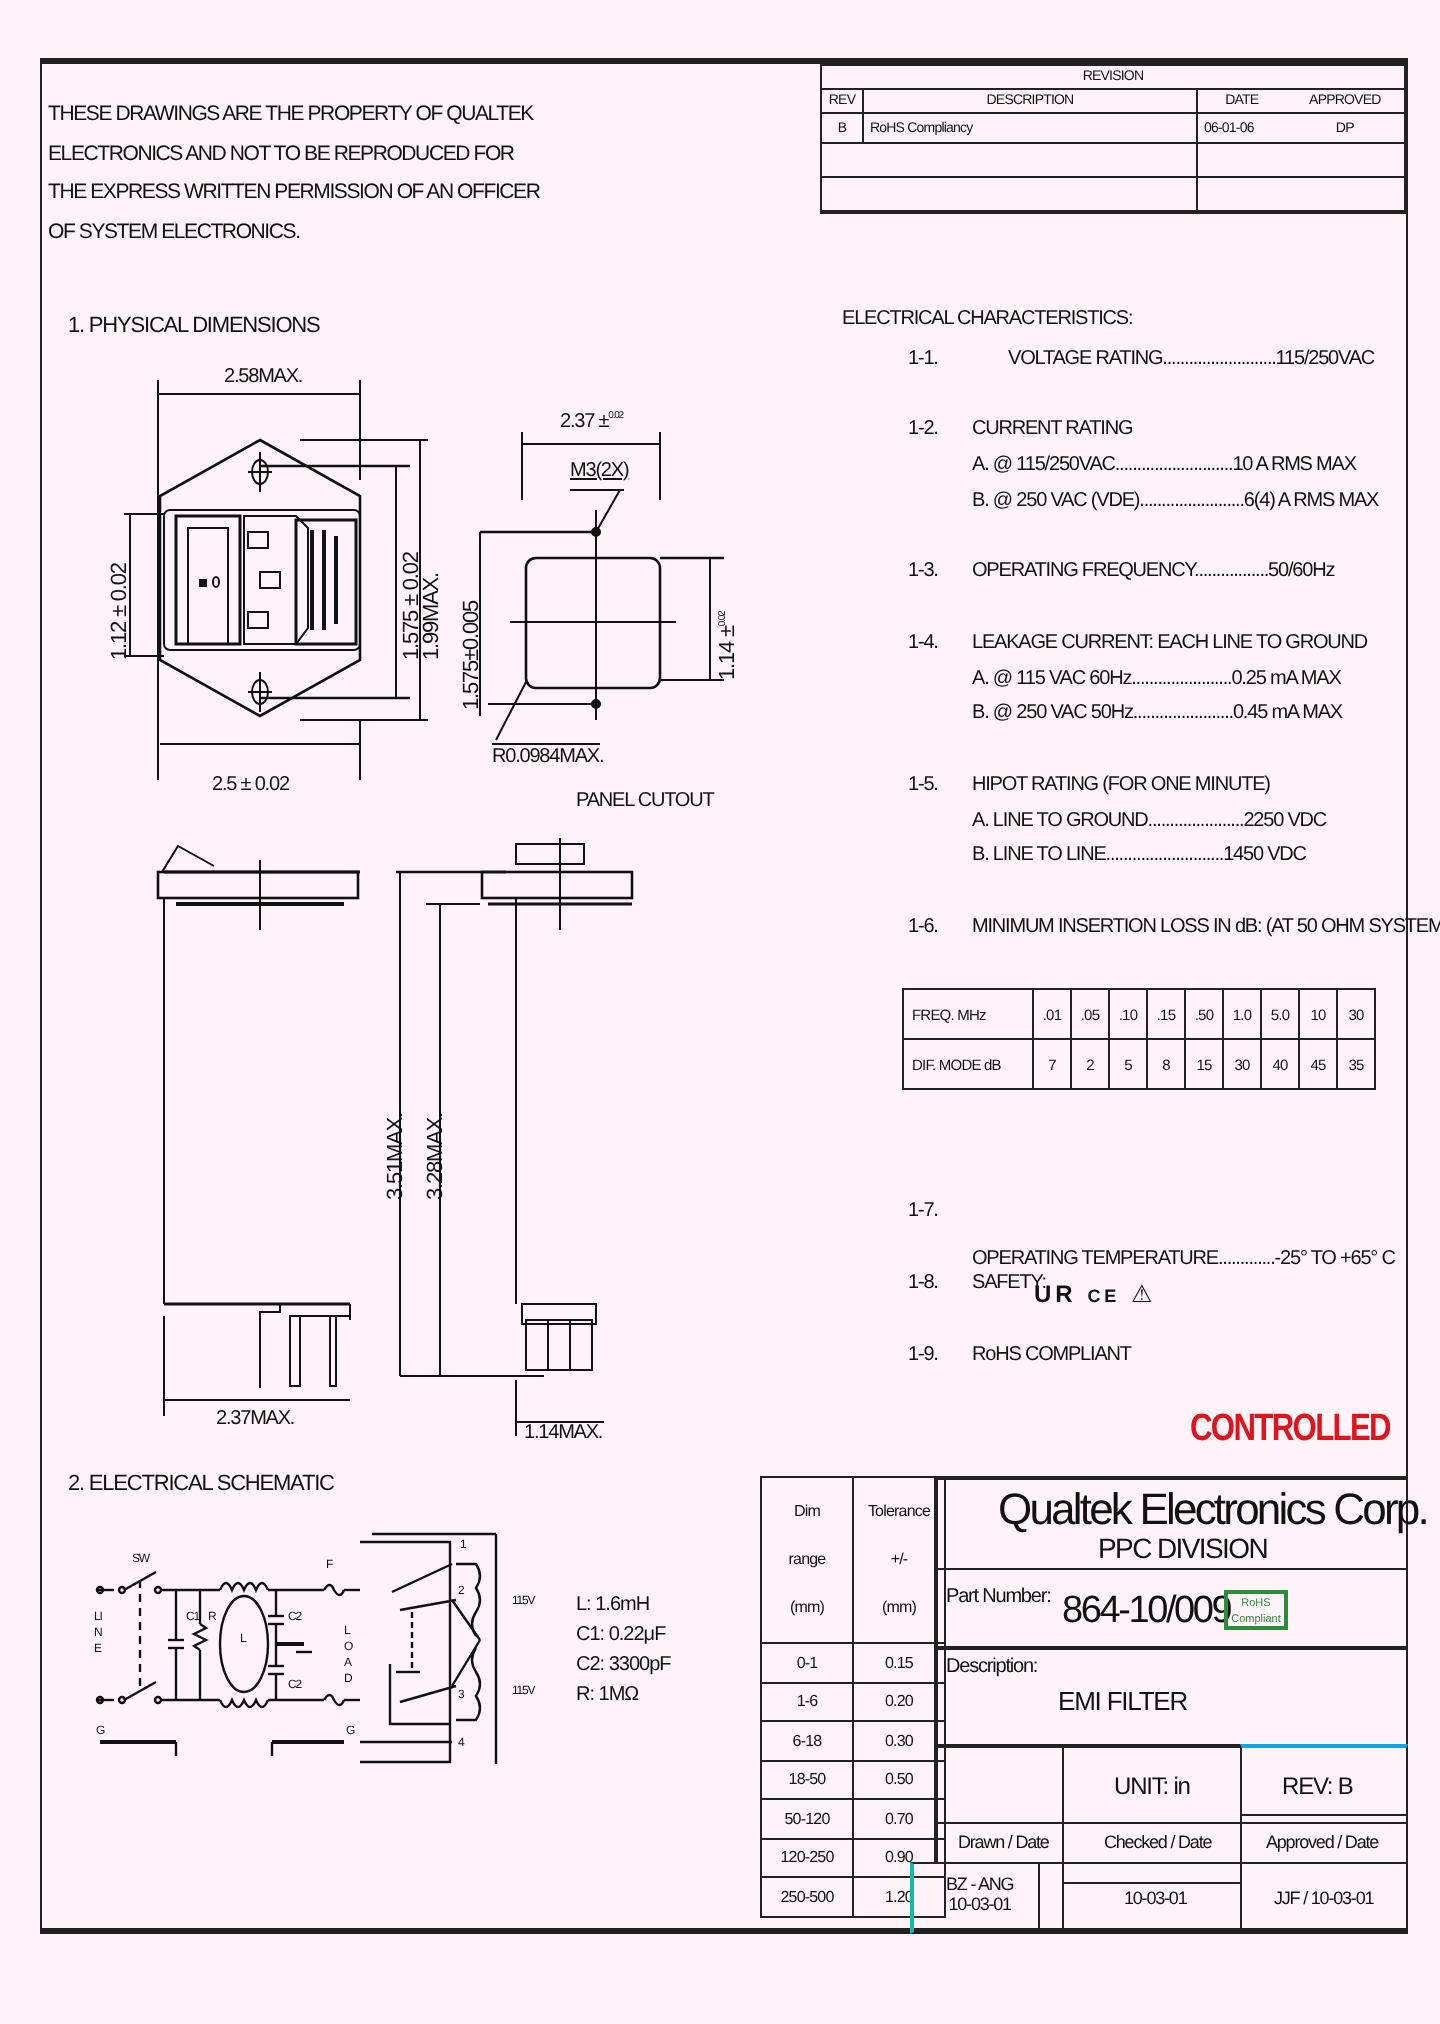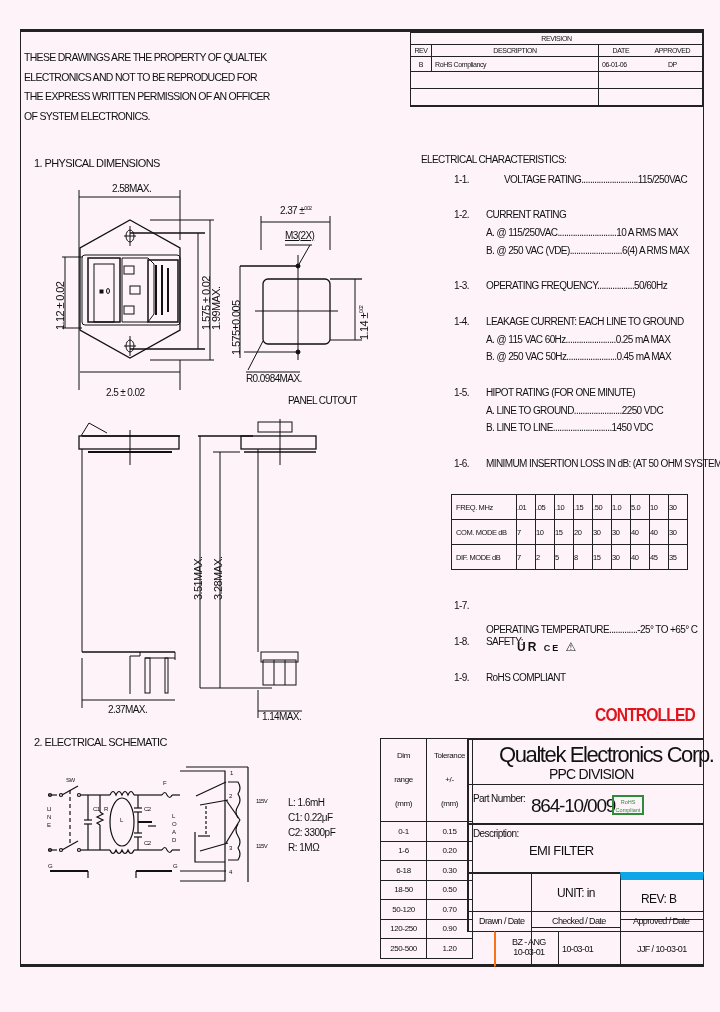--- a/index.html
+++ b/index.html
@@ -8,21 +8,21 @@
   .abs { position:absolute;margin-top:10px; }
   .frame { position:absolute; left:20px; top:29px; width:684px; height:938px; border-left:1px solid #222; border-right:1px solid #222; border-top:3px solid #222; border-bottom:3px solid #222; box-sizing:border-box; }
   .txt { position:absolute; font-size:10px; white-space:nowrap; letter-spacing:-0.6px; transform-origin:left top; }
   .notice div { font-size:10.5px; line-height:19.5px; letter-spacing:-0.7px; }
   table { border-collapse:collapse; }
   .rev { position:absolute; left:410px; top:32px; width:293px; font-size:7px; letter-spacing:-0.4px; }
   .rev td { border:1px solid #222; height:14px; padding:0 3px; }
   .rev .head td { text-align:center; height:11px; }
   .rev { border-bottom:2px solid #222; }
   .ins { position:absolute; left:451px; top:494px; font-size:7.5px; letter-spacing:-0.4px; }
-  .ins td { border:1px solid #222; height:24px; text-align:left; width:18px; padding:0; }
+  .ins td { border:1px solid #222; height:24px; text-align:center; width:18px; padding:0; }
   .ins td.lbl { width:60px; text-align:left; padding-left:4px; }
   .ec .row { position:absolute; font-size:10px; letter-spacing:-0.6px; white-space:nowrap; }
   .tol { position:absolute; left:380px; top:738px; font-size:8px; letter-spacing:-0.4px; }
   .tol td { border:1px solid #222; text-align:center; width:45px; height:18.5px; padding:0; }
   .tol .hdr td { height:82px; line-height:24px; }
   .tbox { position:absolute; border:1px solid #222; box-sizing:border-box; }
   .controlled { position:absolute; left:595px; top:704px; color:#e0141c; font-weight:bold; font-size:19px; letter-spacing:-1px; font-family:"Liberation Sans", sans-serif; transform:scaleX(0.82); transform-origin:left top; }
   .rohs { position:absolute; left:612px; top:795px; width:32px; height:20px; border:2px solid #2e8b3a; color:#2e8b3a; font-size:5.5px; text-align:center; line-height:8px; padding-top:1px; box-sizing:border-box; }
   svg { position:absolute; overflow:visible; }
 </style>
@@ -277,32 +277,20 @@
     <td>.05</td>
     <td>.10</td>
     <td>.15</td>
     <td>.50</td>
     <td>1.0</td>
     <td>5.0</td>
     <td>10</td>
     <td>30</td>
   </tr>
   <tr>
-    <td class="lbl">COM. MODE dB</td>
-    <td>7</td>
-    <td>10</td>
-    <td>15</td>
-    <td>20</td>
-    <td>30</td>
-    <td>30</td>
-    <td>40</td>
-    <td>40</td>
-    <td>30</td>
-  </tr>
-  <tr>
     <td class="lbl">DIF. MODE dB</td>
     <td>7</td>
     <td>2</td>
     <td>5</td>
     <td>8</td>
     <td>15</td>
     <td>30</td>
     <td>40</td>
     <td>45</td>
     <td>35</td>
@@ -384,33 +372,33 @@
 </div>
 <div class="rohs"><span>RoHS</span><br><span>Compliant</span></div>
 <div class="tbox" style="left:467px;top:823px;width:237px;height:50px;border-top:2px solid #222;border-left:2px solid #222;">
   <div class="txt" style="left:4px;top:3px;">Description:</div>
   <div class="txt" style="left:60px;top:18px;font-size:13px;">EMI FILTER</div>
 </div>
 <div class="tbox" style="left:467px;top:872px;width:65px;height:40px;border-top:2px solid #222;border-left:2px solid #222;"></div>
 <div class="tbox" style="left:531px;top:872px;width:90px;height:40px;border-top:2px solid #222;">
   <div class="txt" style="left:25px;top:12px;font-size:12px;">UNIT: in</div>
 </div>
-<div class="tbox" style="left:620px;top:872px;width:84px;height:48px;border-top:8px solid #0ea5e9;">
+<div class="tbox" style="left:620px;top:872px;width:84px;height:36px;border-top:2px solid #0ea5e9;">
   <div class="txt" style="left:20px;top:12px;font-size:12px;">REV:  B</div>
 </div>
 <div class="tbox" style="left:467px;top:911px;width:65px;height:21px;border-left:2px solid #222;">
   <div class="txt" style="left:10px;top:4px;font-size:9px;">Drawn / Date</div>
 </div>
-<div class="tbox" style="left:531px;top:911px;width:90px;height:17px;">
+<div class="tbox" style="left:531px;top:911px;width:90px;height:31px;">
   <div class="txt" style="left:20px;top:4px;font-size:9px;">Checked / Date</div>
 </div>
 <div class="tbox" style="left:620px;top:911px;width:84px;height:21px;">
   <div class="txt" style="left:12px;top:4px;font-size:9px;">Approved / Date</div>
 </div>
-<div class="tbox" style="left:494px;top:931px;width:65px;height:36px;border-left:2px solid #f97316;">
+<div class="tbox" style="left:455px;top:931px;width:65px;height:36px;border-left:2px solid #14b8a6;">
   <div class="txt" style="left:16px;top:5px;font-size:9px;line-height:10px;text-align:center;"><span>BZ - ANG</span><br><span>10-03-01</span></div>
 </div>
 <div class="tbox" style="left:531px;top:931px;width:90px;height:36px;">
   <div class="txt" style="left:30px;top:12px;font-size:9px;">10-03-01</div>
 </div>
 <div class="tbox" style="left:620px;top:931px;width:84px;height:36px;">
   <div class="txt" style="left:16px;top:12px;font-size:9px;">JJF / 10-03-01</div>
 </div>
 
 </body></html>

